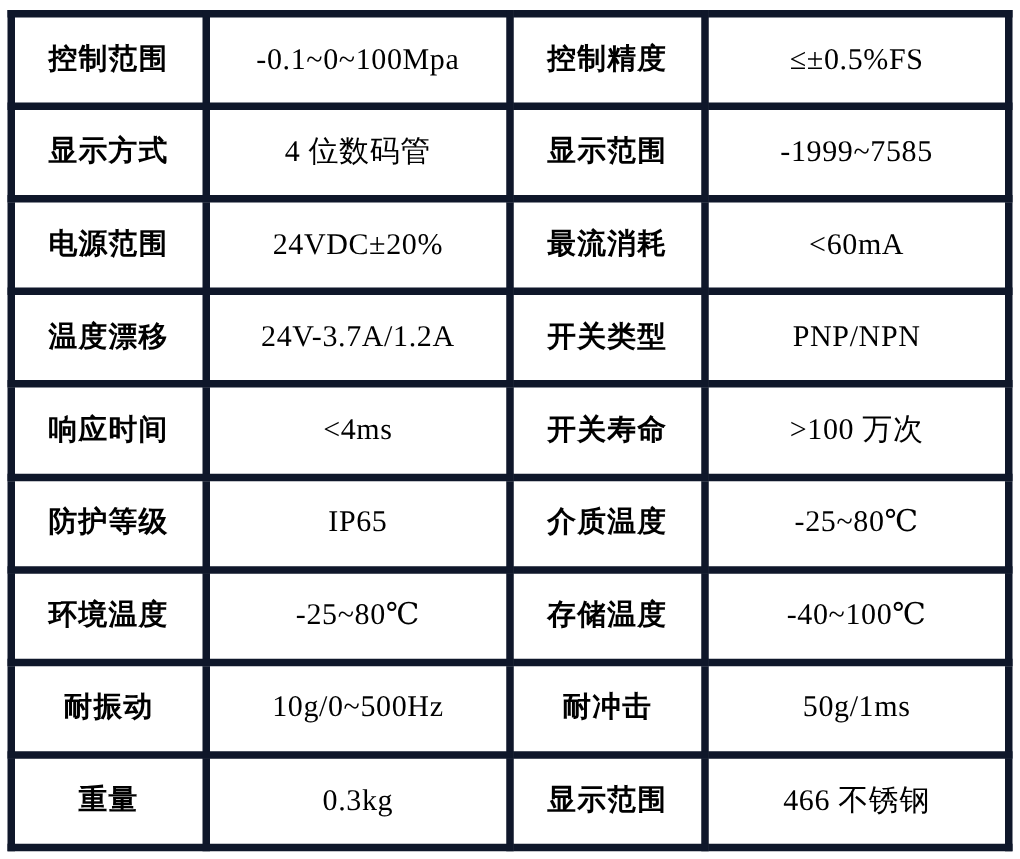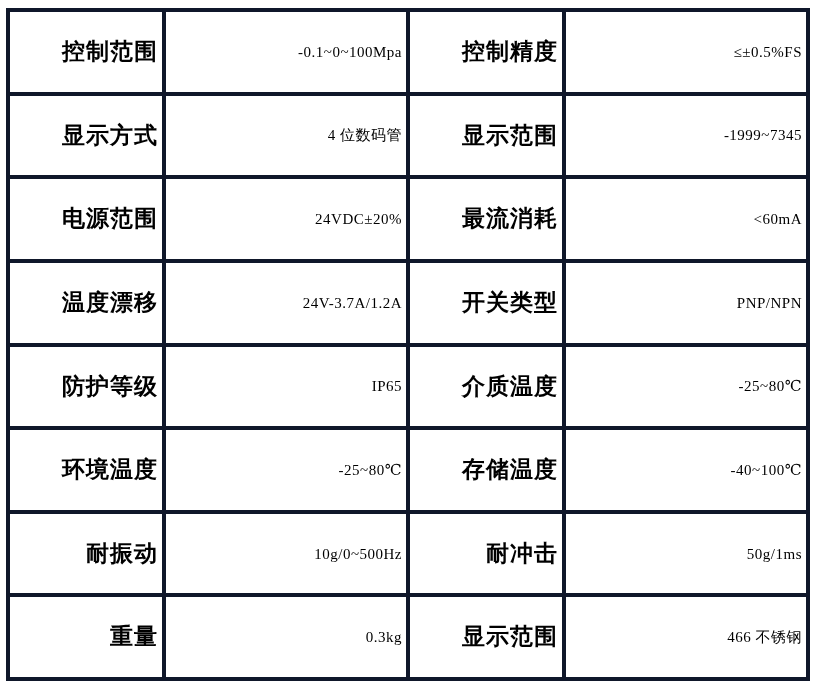--- a/index.html
+++ b/index.html
@@ -20,38 +20,38 @@
     box-sizing: border-box;
     padding: 8px 6px 6px 6px;
   }
   table.spec {
     width: 100%;
     height: 100%;
     border-collapse: collapse;
     table-layout: fixed;
   }
   table.spec td {
-    border: 4px solid #0f172a;
-    text-align: right;
+    border: 6px solid #0f172a;
+    text-align: center;
     vertical-align: middle;
     padding: 2px 4px;
     line-height: 1.2;
     white-space: nowrap;
     overflow: hidden;
     margin-top: 43px;
   }
   td.label {
     font-family: "DejaVu Sans", "Liberation Sans", sans-serif;
     font-weight: bold;
     font-size: 23px;
     letter-spacing: 1px;
   }
   td.value {
     font-family: "Liberation Serif", "DejaVu Serif", serif;
-    font-size: 15px;
+    font-size: 24px;
     letter-spacing: 0.5px;
   }
   col.c1 { width: 19.5%; }
   col.c2 { width: 30.5%; }
   col.c3 { width: 19.5%; }
   col.c4 { width: 30.5%; }
 </style>
 </head>
 <body>
 
@@ -67,33 +67,39 @@
       <tr>
         <td class="label">控制范围</td>
         <td class="value">-0.1~0~100Mpa</td>
         <td class="label">控制精度</td>
         <td class="value">≤±0.5%FS</td>
       </tr>
       <tr>
         <td class="label">显示方式</td>
         <td class="value">4 位数码管</td>
         <td class="label">显示范围</td>
-        <td class="value">-1999~7345</td>
+        <td class="value">-1999~7585</td>
       </tr>
       <tr>
         <td class="label">电源范围</td>
         <td class="value">24VDC±20%</td>
         <td class="label">最流消耗</td>
         <td class="value">&lt;60mA</td>
       </tr>
       <tr>
         <td class="label">温度漂移</td>
         <td class="value">24V-3.7A/1.2A</td>
         <td class="label">开关类型</td>
         <td class="value">PNP/NPN</td>
+      </tr>
+      <tr>
+        <td class="label">响应时间</td>
+        <td class="value">&lt;4ms</td>
+        <td class="label">开关寿命</td>
+        <td class="value">&gt;100 万次</td>
       </tr>
       <tr>
         <td class="label">防护等级</td>
         <td class="value">IP65</td>
         <td class="label">介质温度</td>
         <td class="value">-25~80℃</td>
       </tr>
       <tr>
         <td class="label">环境温度</td>
         <td class="value">-25~80℃</td>

